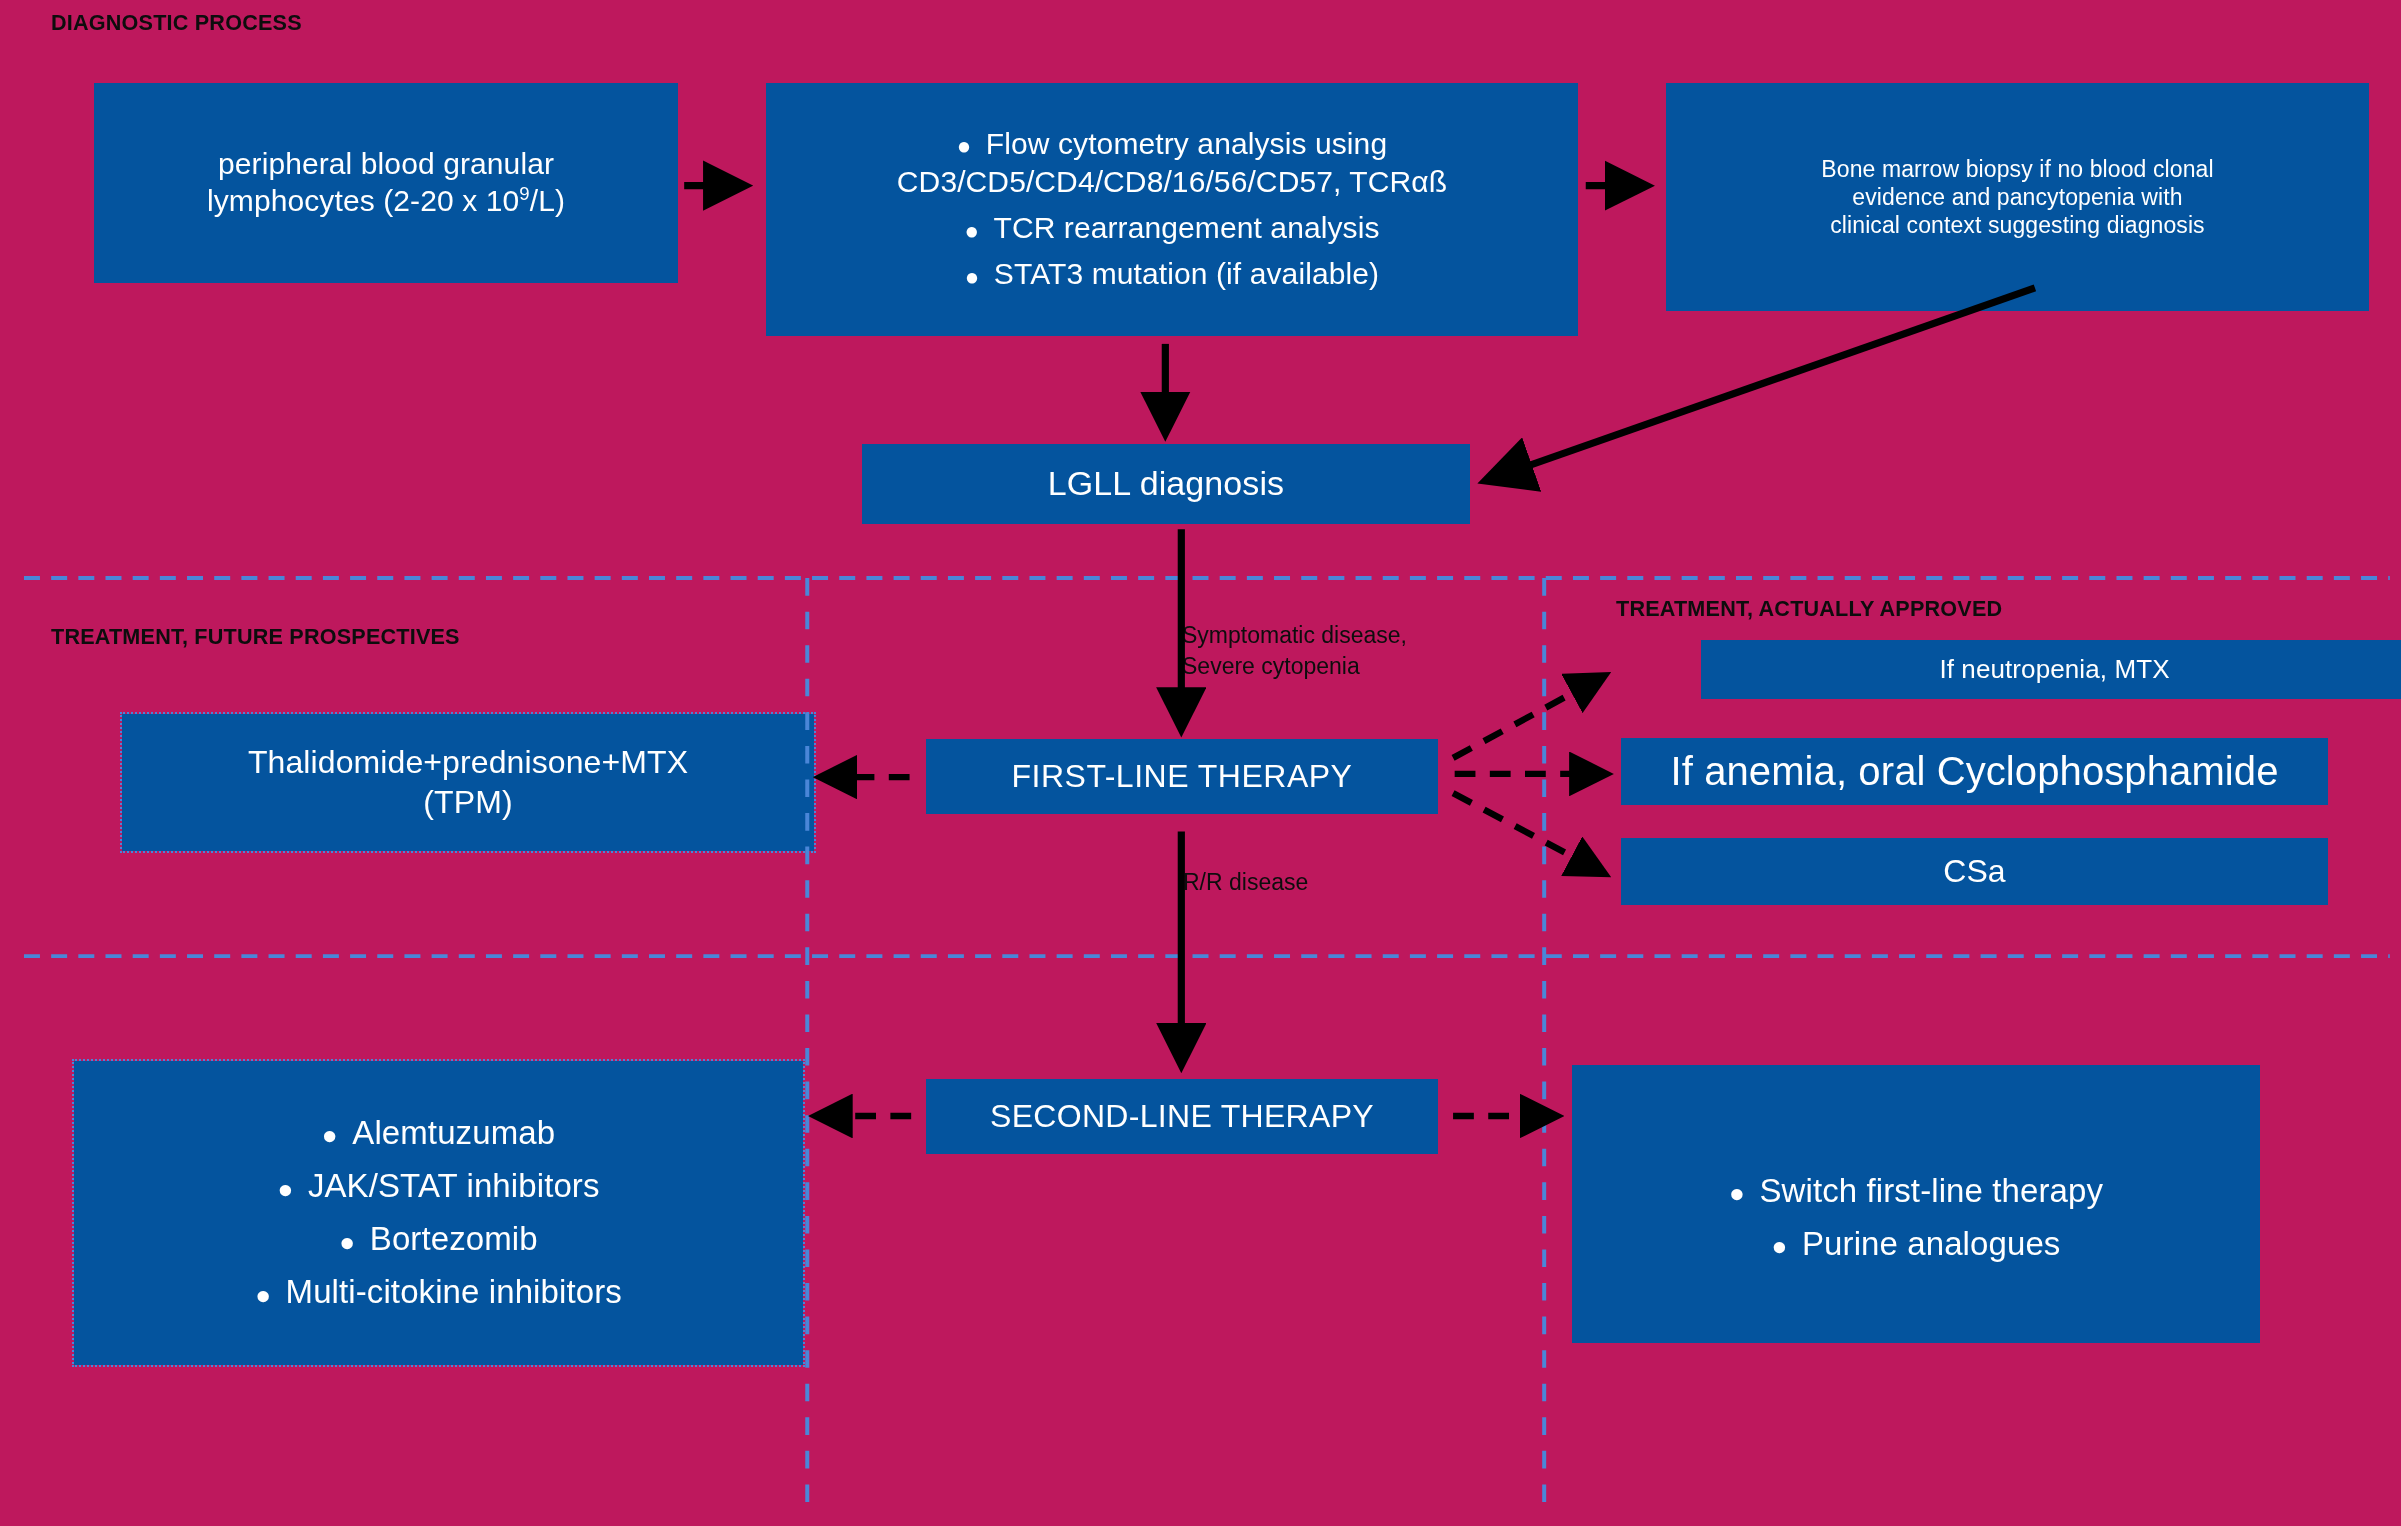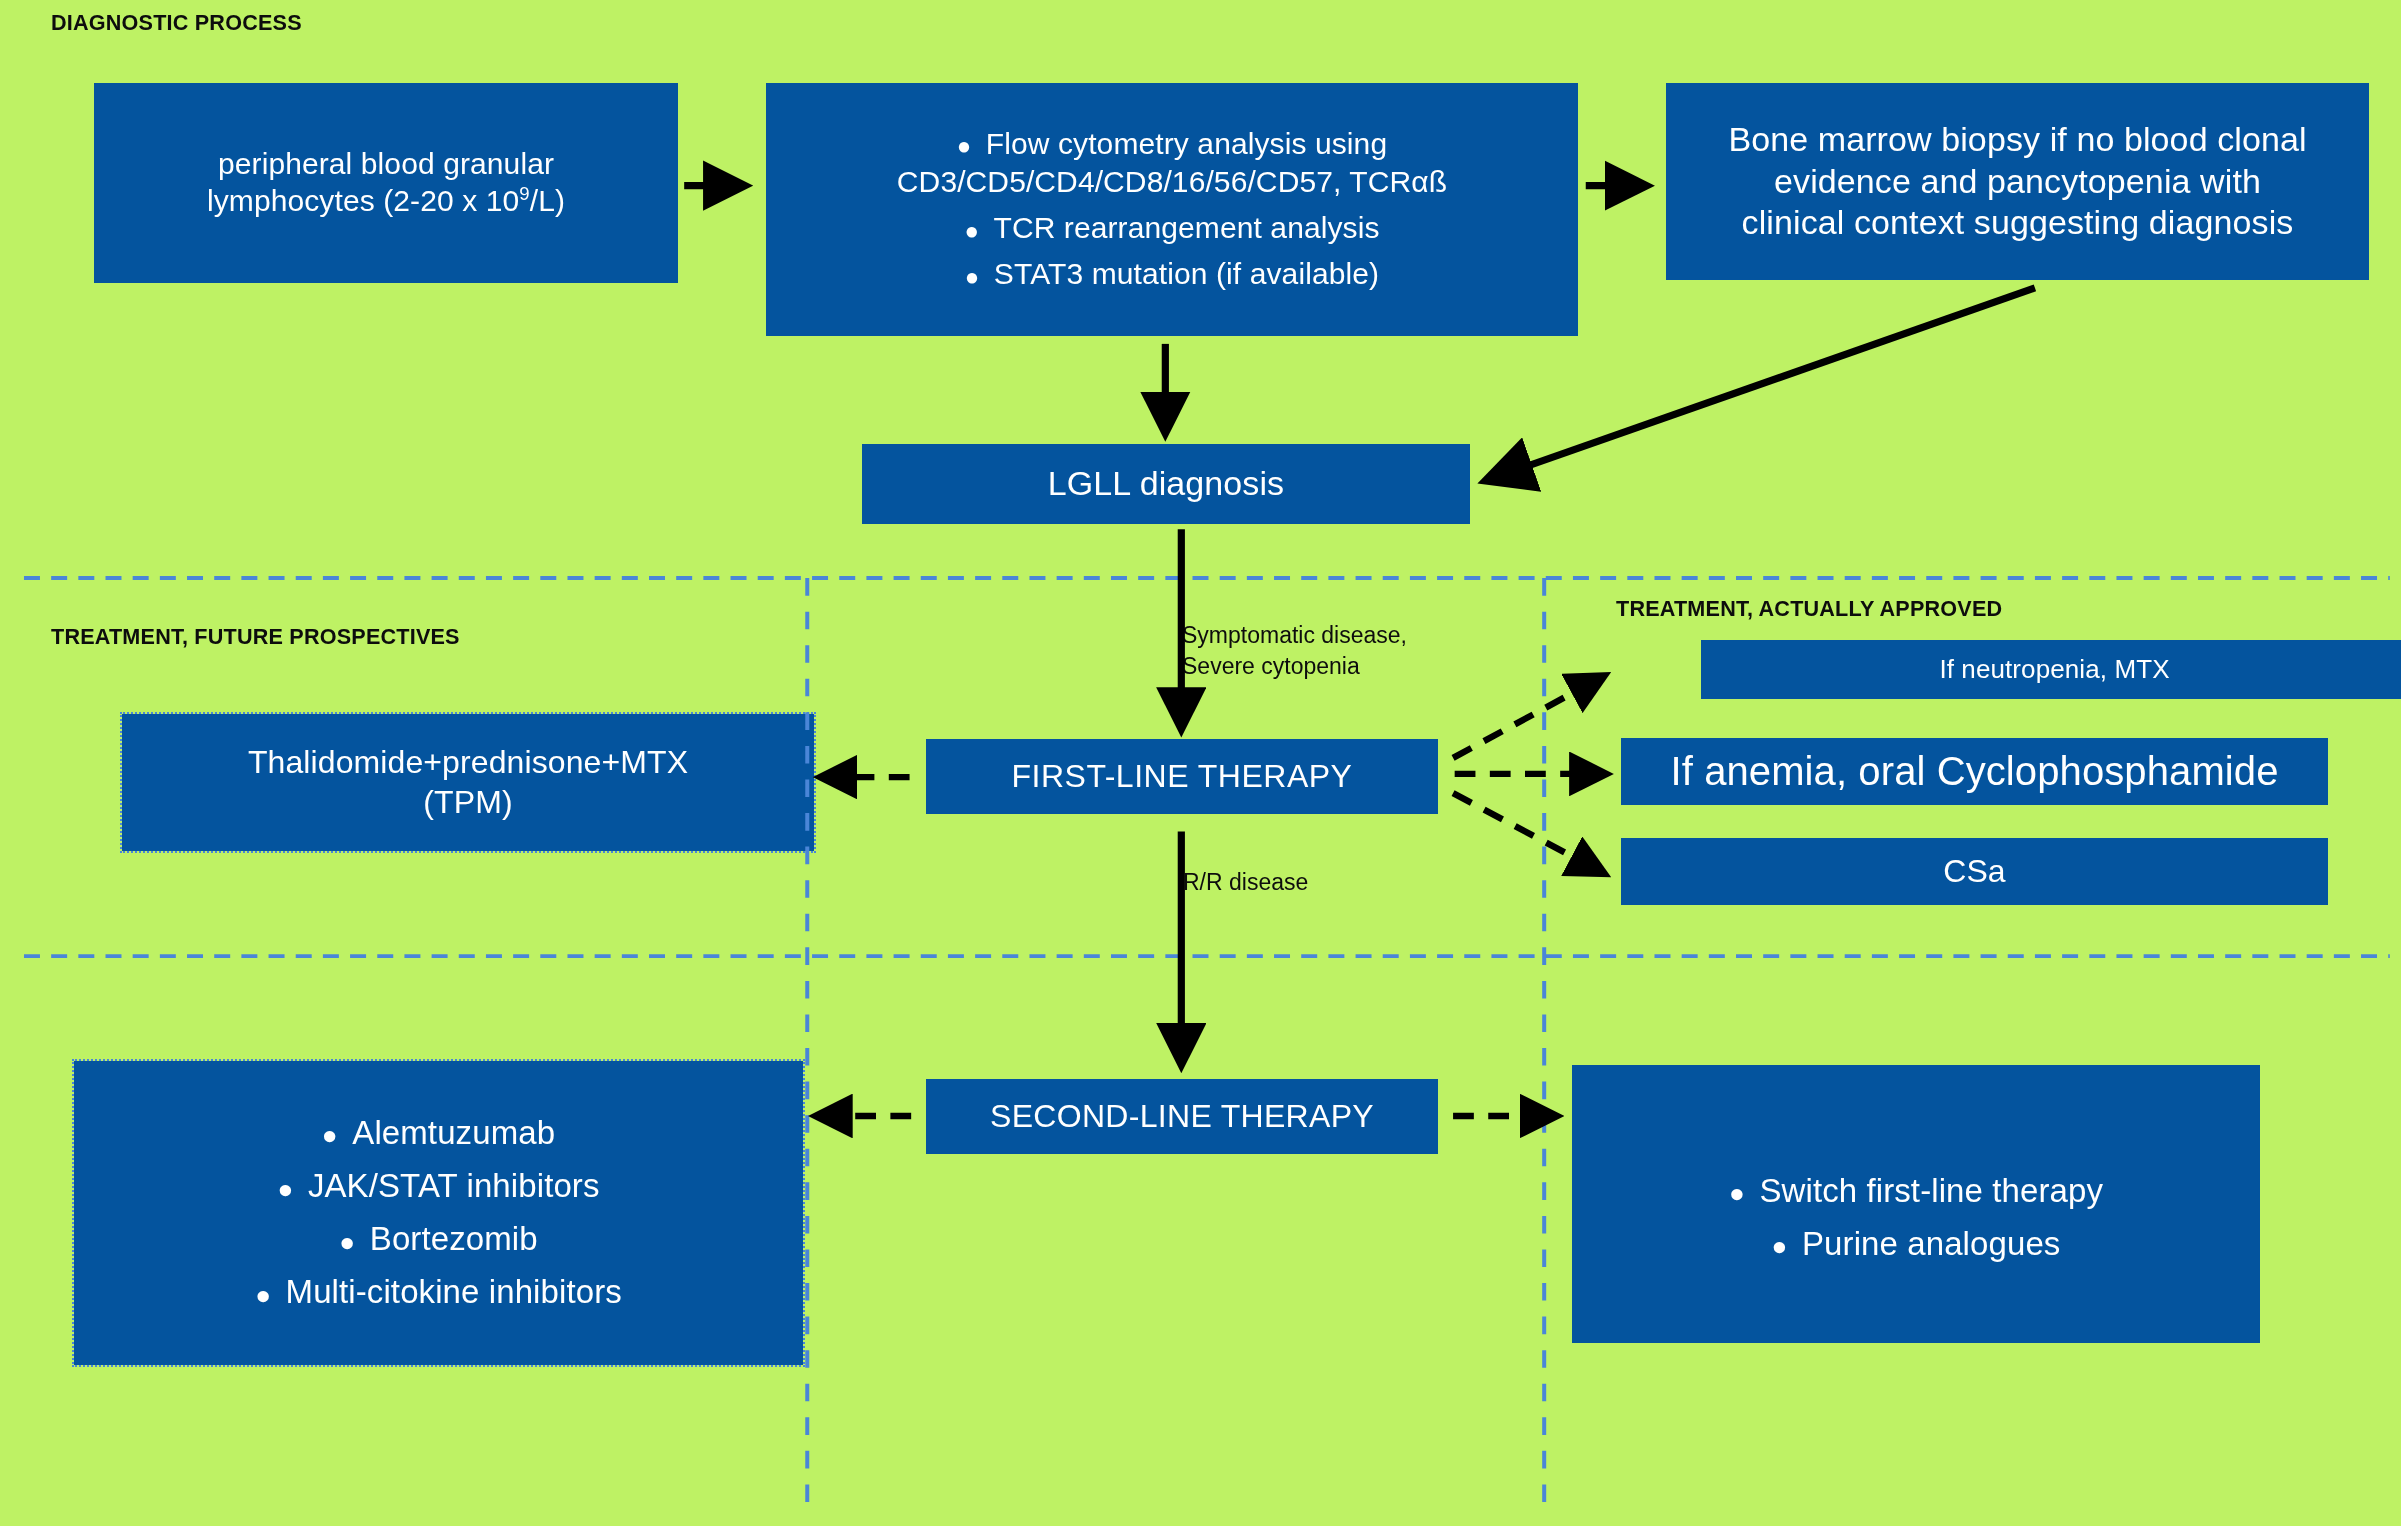--- a/index.html
+++ b/index.html
@@ -1,21 +1,21 @@
 <!DOCTYPE html>
 <html style="font-size:12.8px"><head>
 <meta charset="utf-8">
 <title>LGLL Diagnostic and Treatment Flowchart</title>
 <style>
   html,body{margin:0;padding:0;background:#ffffff;}
   body{font-family:"Liberation Sans", sans-serif;}
   #canvas{
     position:relative;
     width:2401px;height:1527px;
-    background:#bef264;
+    background:#be185d;
     overflow:hidden;
   }
   .box{
     position:absolute;
     background:#04549E;
     color:#ffffff;
     display:flex;
     flex-direction:column;
     align-items:center;
     justify-content:center;
@@ -80,21 +80,21 @@
       <li style="margin-bottom:9.6px;">CD3/CD5/CD4/CD8/16/56/CD57, TCRαß</li>
       <li style="margin-bottom:9.6px;">
         <span class="bul">●</span><span>TCR rearrangement analysis</span>
       </li>
       <li>
         <span class="bul">●</span><span>STAT3 mutation (if available)</span>
       </li>
     </ul>
   </div>
 
-  <div class="box" style="left:1666px;top:83px;width:703px;height:197px;font-size:34px;padding:0 6.4px;">
+  <div class="box" style="left:1666px;top:83px;width:703px;height:228px;font-size:23px;padding:0 6.4px;">
     <span class="ln">Bone marrow biopsy if no blood clonal</span>
     <span class="ln">evidence and pancytopenia with</span>
     <span class="ln">clinical context suggesting diagnosis</span>
   </div>
 
   <div class="box" style="left:862px;top:444px;width:608px;height:80px;font-size:34px;">LGLL diagnosis</div>
 
   <div class="box dotted" style="left:122px;top:714px;width:692px;height:137px;font-size:32px;">
     <span class="ln">Thalidomide+prednisone+MTX</span>
     <span class="ln">(TPM)</span>

